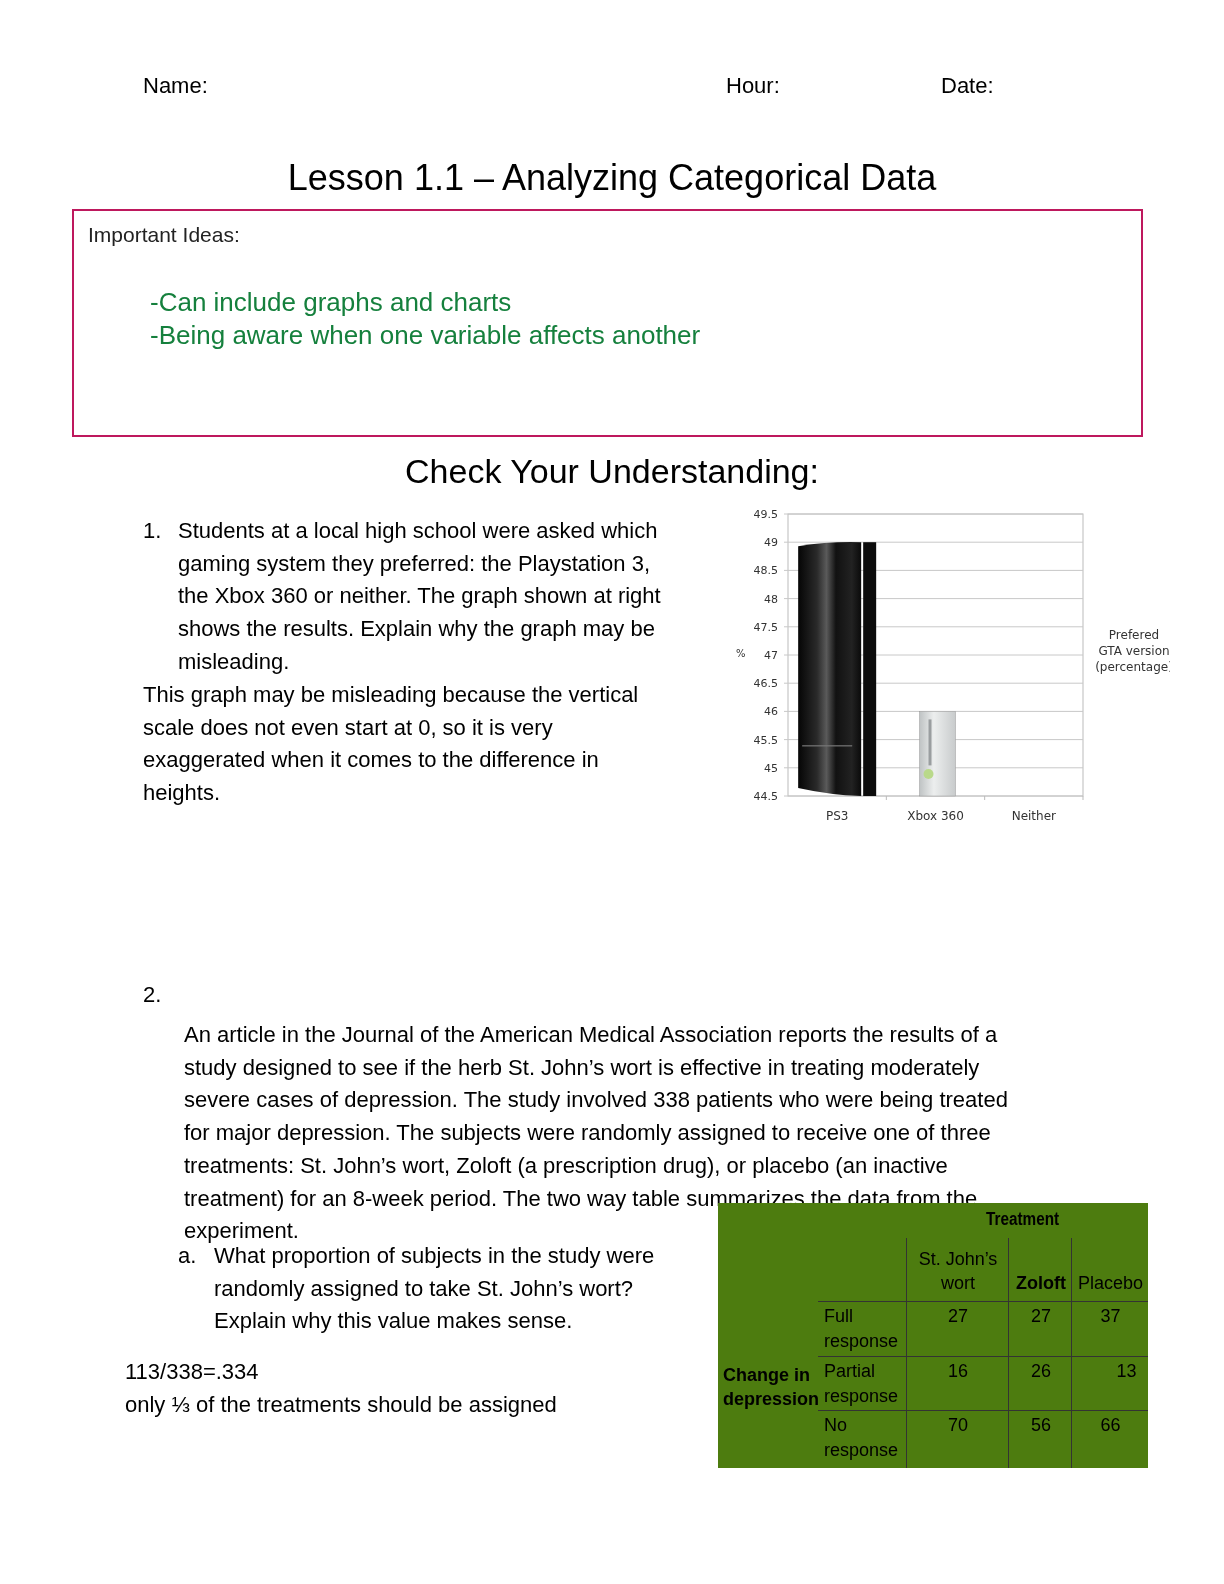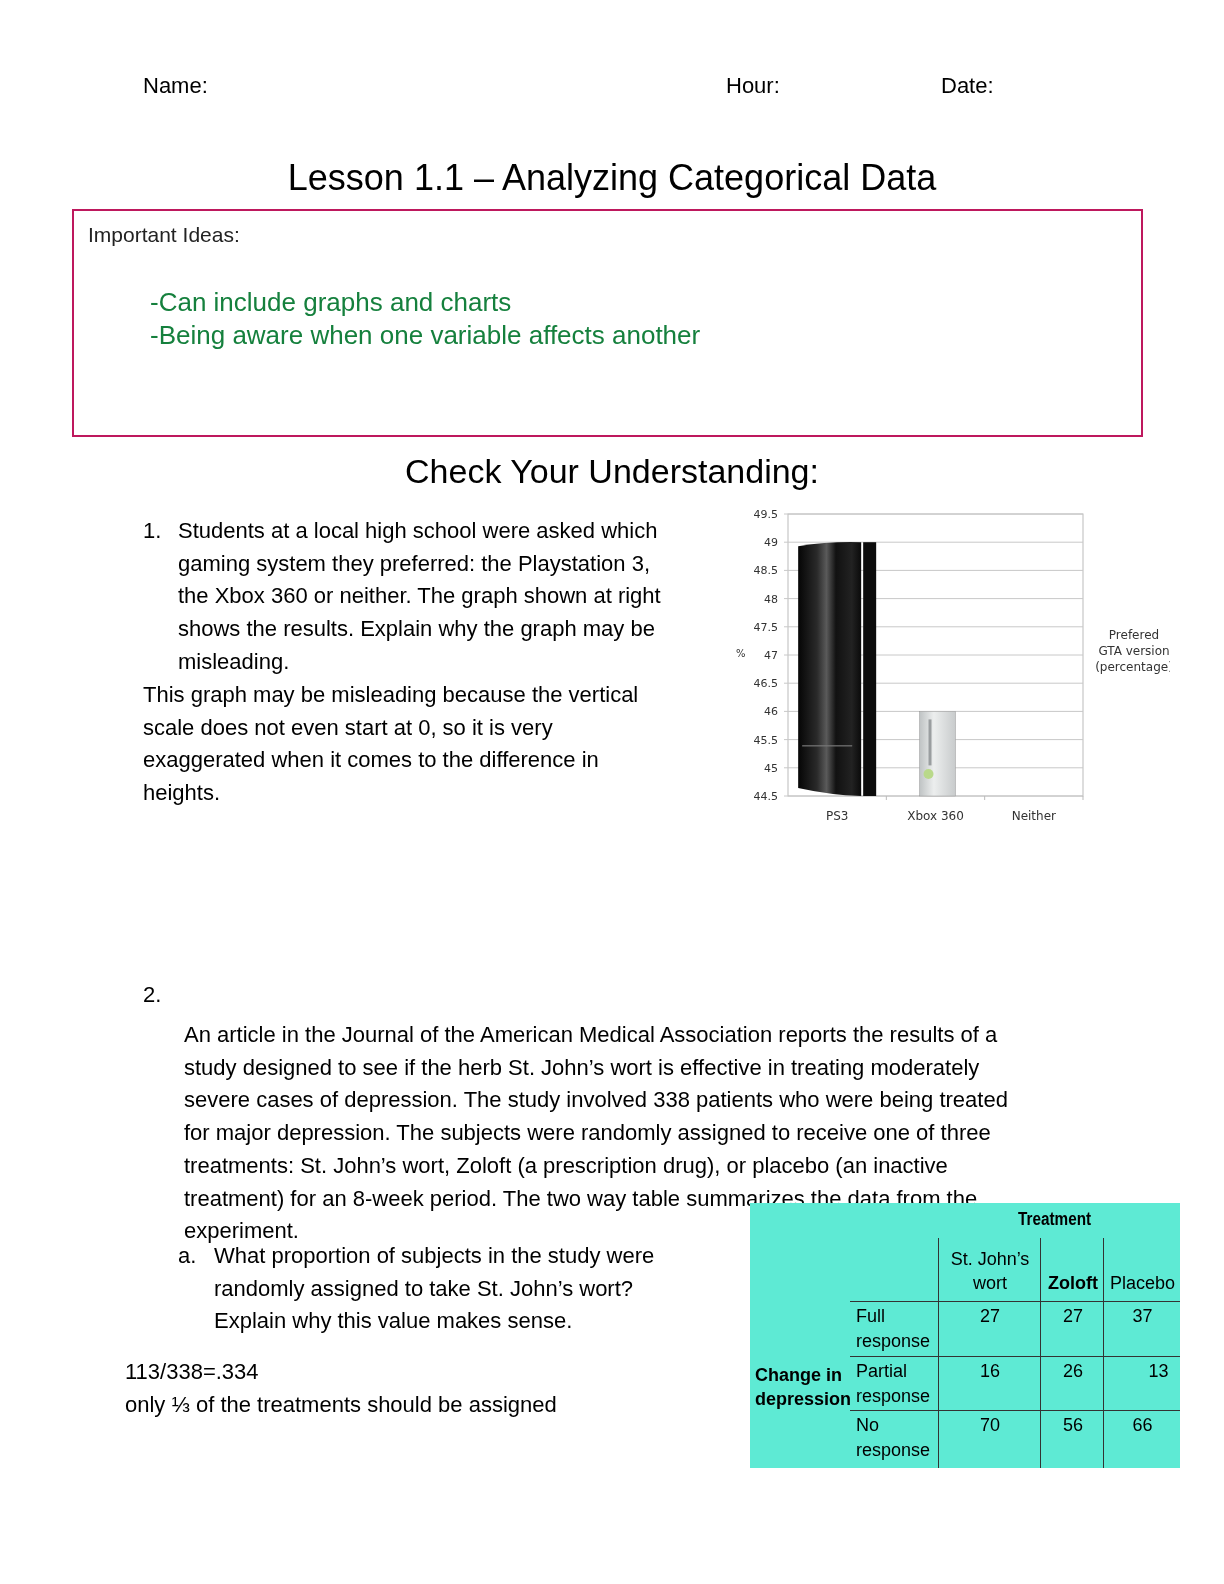--- a/index.html
+++ b/index.html
@@ -133,21 +133,21 @@
 <div class="abs q" style="left:214px; top:1240px; width:500px;">
   <div>What proportion of subjects in the study were</div>
   <div>randomly assigned to take St. John’s wort?</div>
   <div>Explain why this value makes sense.</div>
 </div>
 <div class="abs ans" style="left:125px; top:1356px;">
   <div>113/338=.334</div>
   <div>only ⅓ of the treatments should be assigned</div>
 </div>
 
-<div class="abs" style="left:750px; top:1203px; width:430px; height:265px; background:#5eead4;">
+<div class="abs" style="left:718px; top:1203px; width:430px; height:265px; background:#4d7c0f;">
   <div class="abs" style="left:268px; top:6px; font-size:18px; font-weight:bold; transform:scaleX(0.85); transform-origin:left;">Treatment</div>
 
   <div class="abs" style="left:188px; top:35px; width:1px; height:230px; background:#333;"></div>
   <div class="abs" style="left:290px; top:35px; width:1px; height:230px; background:#333;"></div>
   <div class="abs" style="left:353px; top:35px; width:1px; height:230px; background:#333;"></div>
 
   <div class="abs" style="left:100px; top:98px; width:330px; height:1px; background:#333;"></div>
   <div class="abs" style="left:100px; top:153px; width:330px; height:1px; background:#333;"></div>
   <div class="abs" style="left:100px; top:207px; width:330px; height:1px; background:#333;"></div>
 

